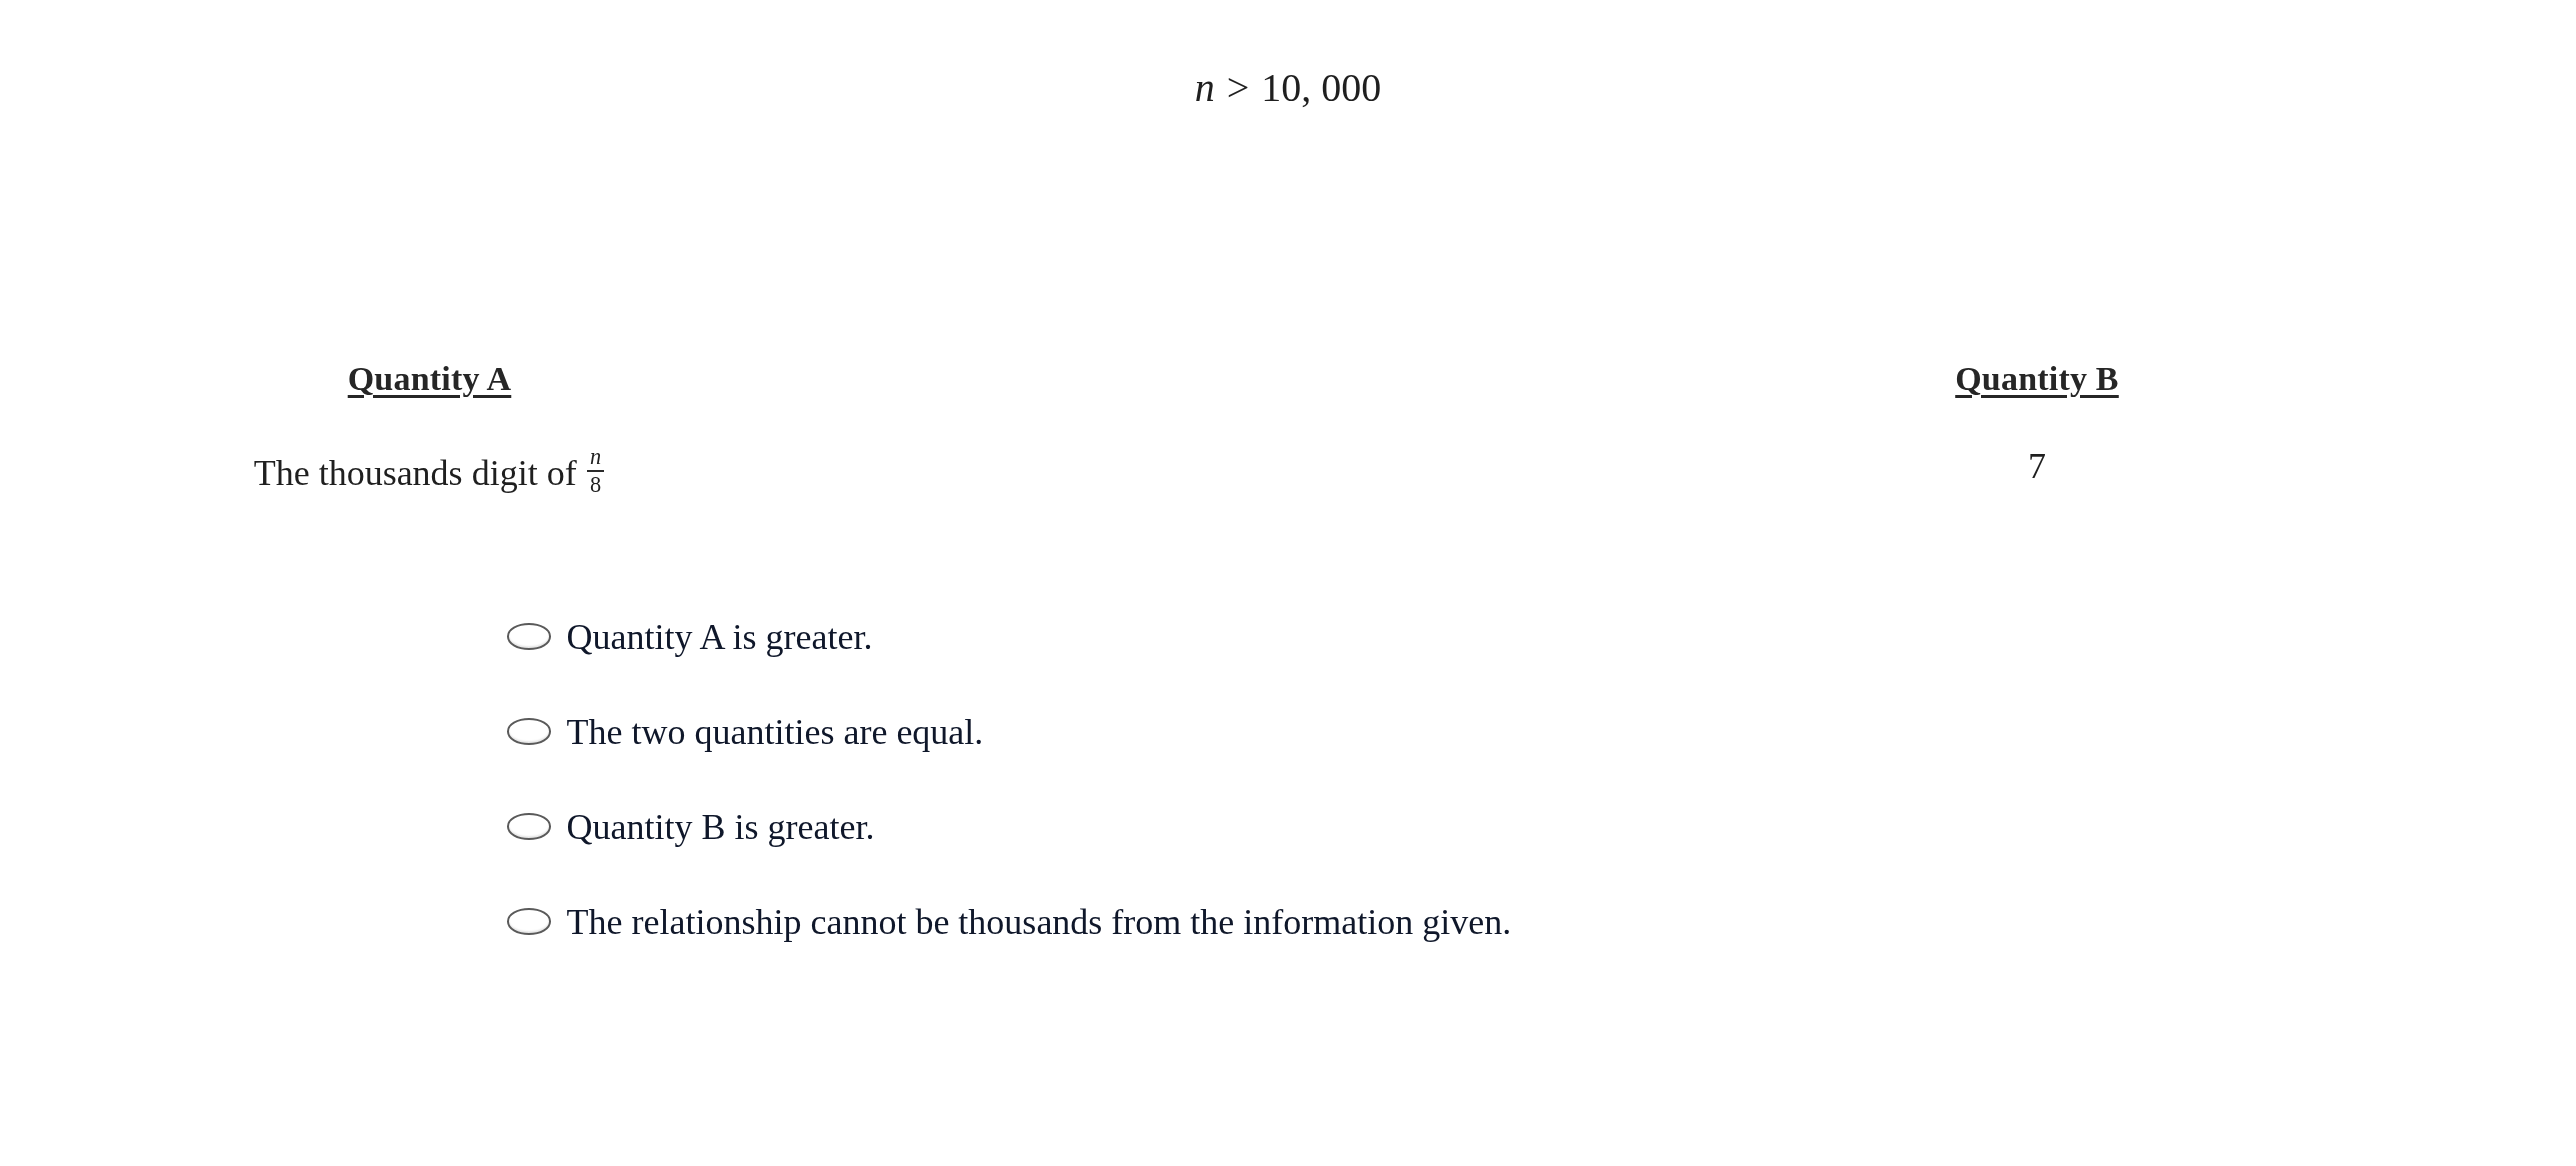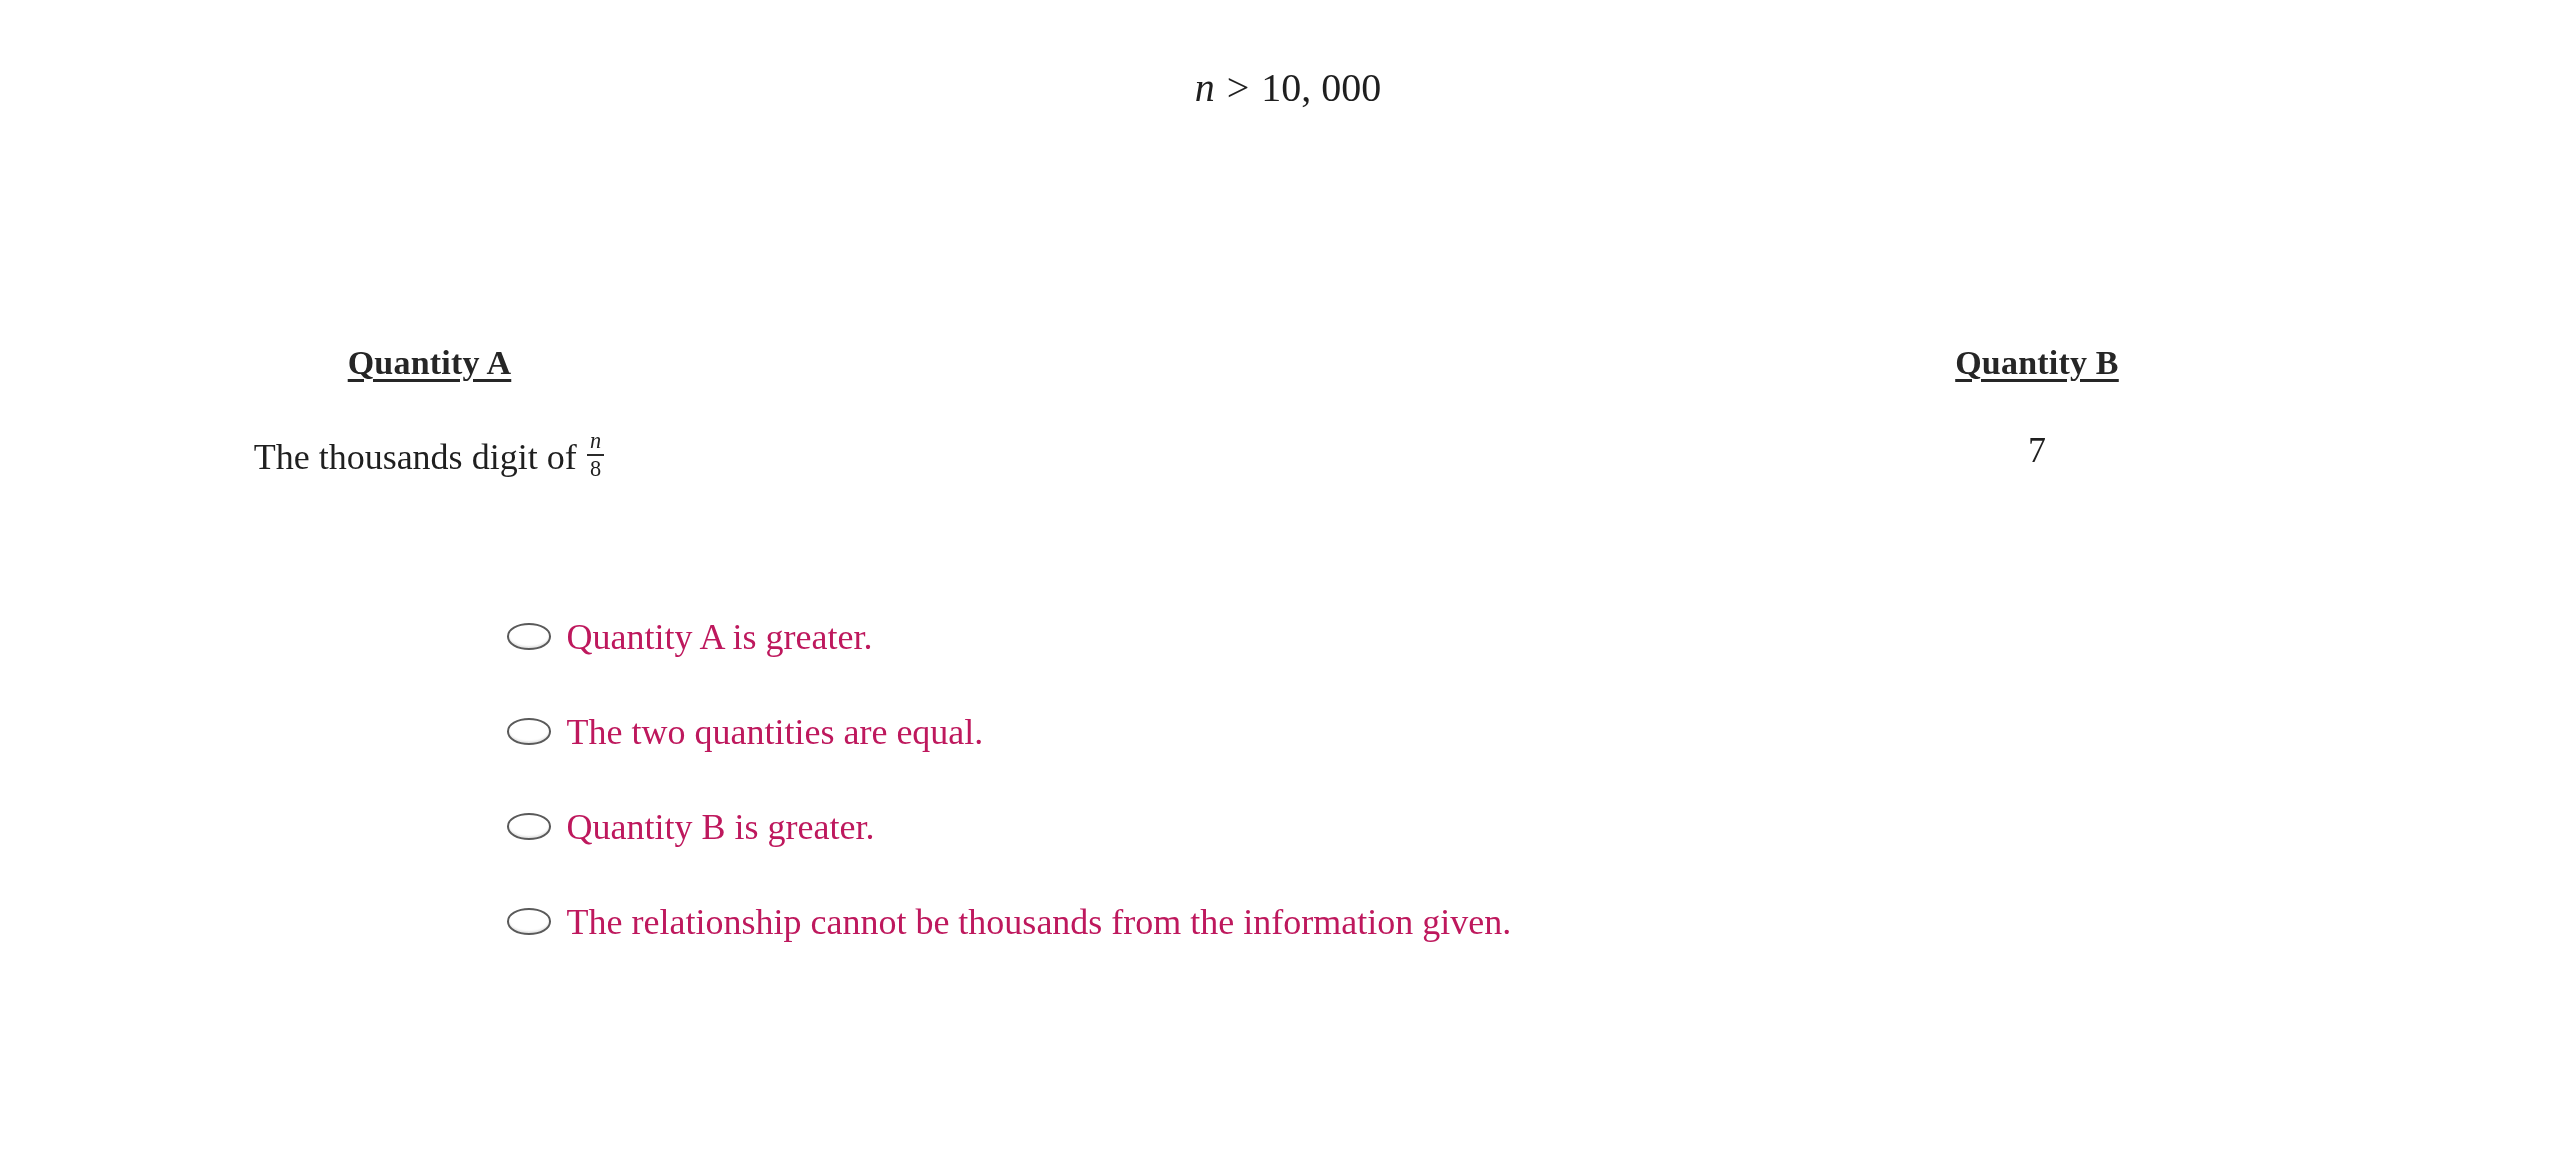--- a/index.html
+++ b/index.html
@@ -43,21 +43,21 @@
   
   .quantities {
     position: absolute;
     top: 344px;
     left: 0;
     width: 100%;
     height: 172px;
   }
   .col {
     position: absolute;
-    top: 0;
+    top: 16px;
     text-align: center;
   }
   .col-a {
     left: 103px;
     width: 653px;
   }
   .col-b {
     left: 1865px;
     width: 344px;
   }
@@ -119,21 +119,21 @@
     height: 22.3px;
     border: 2.6px solid #5a5a5a;
     border-radius: 50%;
     background: #ffffff;
     box-shadow: inset 0 -1.7px 1.7px rgba(0,0,0,0.10);
     flex: 0 0 auto;
     margin-right: 15.5px;
   }
   .choice-label {
     font-size: 36px;
-    color: #be185d;
+    color: #0f172a;
     white-space: nowrap;
   }
 </style>
 </head>
 <body>
 
 <div class="page">
 
   <div class="stem">
     <span class="math-var">n</span><span class="rel">&gt;</span><span>10, 000</span>

